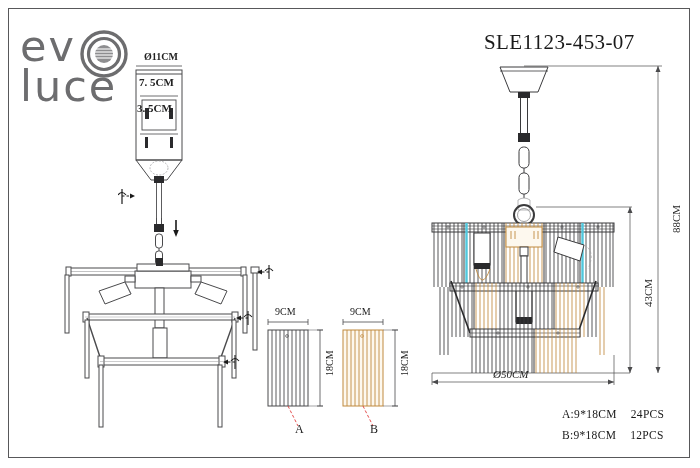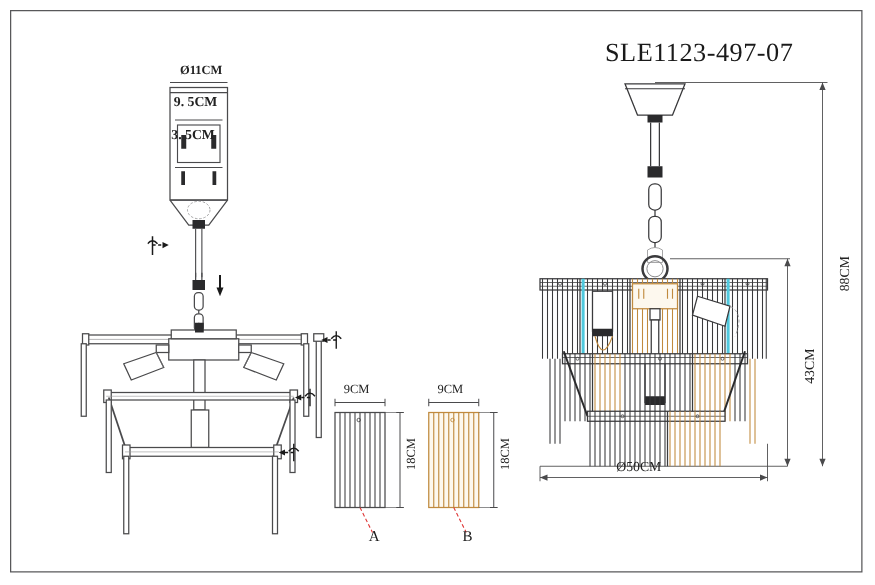--- a/index.html
+++ b/index.html
@@ -98,22 +98,41 @@
   }
   svg { display: block; }
 </style>
 </head>
 <body>
 
 <div id="sheet">
 
   <div id="border" class="abs"></div>
 
-
-  <div id="product-code" class="abs">SLE1123-497-07</div>
+  <div id="logo" class="abs">
+    <div id="logo-row1">
+      <span class="logo-text">ev</span>
+    </div>
+    <svg class="abs" style="left:62px; top:8px;" width="48" height="48" viewBox="0 0 48 48">
+      <circle cx="24" cy="24" r="22" fill="none" stroke="#6d6d6f" stroke-width="3.4"></circle>
+      <circle cx="24" cy="24" r="15.5" fill="none" stroke="#6d6d6f" stroke-width="3.2"></circle>
+      <circle cx="24" cy="24" r="9" fill="#8e8e90"></circle>
+      <g stroke="#ffffff" stroke-width="1.1">
+        <line x1="15" y1="19" x2="33" y2="19"></line>
+        <line x1="15" y1="22" x2="33" y2="22"></line>
+        <line x1="15" y1="25" x2="33" y2="25"></line>
+        <line x1="15" y1="28" x2="33" y2="28"></line>
+      </g>
+    </svg>
+    <div id="logo-row2">
+      <span class="logo-text">luce</span>
+    </div>
+  </div>
+
+  <div id="product-code" class="abs">SLE1123-453-07</div>
 
   <div class="abs" style="left:118px; top:52px; width:110px; height:170px;font-weight:bold;">
     <svg width="110" height="170" viewBox="0 0 110 170">
       <g fill="none" stroke="#4a4a4c" stroke-width="1">
 
         <rect x="18" y="18" width="46" height="90"></rect>
 
         <line x1="18" y1="22" x2="64" y2="22"></line>
 
         <line x1="18" y1="14" x2="64" y2="14" stroke-width="0.8"></line>
@@ -140,21 +159,21 @@
       </g>
 
       <g stroke="#1a1a1a" fill="none" stroke-width="1.2">
         <line x1="4" y1="137" x2="4" y2="152"></line>
         <path d="M0 143 q4 -5 8 0"></path>
         <line x1="4" y1="144" x2="14" y2="144" stroke-dasharray="2.5,2"></line>
         <path d="M12 141.5 L17 144 L12 146.5 Z" fill="#1a1a1a" stroke="none"></path>
       </g>
     </svg>
     <div class="dim-sm abs" style="left:26px; top:-1px;">Ø11CM</div>
-    <div class="dim abs" style="left:21px; top:24px;">9. 5CM</div>
+    <div class="dim abs" style="left:21px; top:24px;">7. 5CM</div>
     <div class="dim abs" style="left:19px; top:50px;">3. 5CM</div>
   </div>
 
   <div class="abs" style="left:140px; top:218px; width:46px; height:60px;">
     <svg width="46" height="60" viewBox="0 0 46 60">
       <g fill="none" stroke="#4a4a4c" stroke-width="1">
         <line x1="16.5" y1="0" x2="16.5" y2="6"></line>
         <line x1="21.5" y1="0" x2="21.5" y2="6"></line>
         <rect x="14" y="6" width="10" height="8" fill="#2a2a2c" stroke="none"></rect>
         <rect x="15.5" y="16" width="7" height="14" rx="3"></rect>
@@ -592,17 +611,25 @@
         </g>
         <g stroke="#c08a3e">
           <line x1="182" y1="232" x2="182" y2="300"></line>
             <line x1="186" y1="232" x2="186" y2="300"></line>
         </g>
       </g>
     </svg>
 
     <div class="dim abs vert" style="left:252px; top:178px; transform:rotate(-90deg);">88CM</div>
     <div class="dim abs vert" style="left:224px; top:252px; transform:rotate(-90deg);">43CM</div>
-    <div class="dim abs" style="left:75px; top:313px;">Ø50CM</div>
-  </div>
-
+    <div class="dim abs" style="left:75px; top:313px;font-style:italic;">Ø50CM</div>
+  </div>
+
+  <div id="legend" class="abs">
+    <div class="legend-line">
+      <span>A:9*18CM</span><span class="legend-qty">24PCS</span>
+    </div>
+    <div class="legend-line">
+      <span>B:9*18CM</span><span class="legend-qty">12PCS</span>
+    </div>
+  </div>
 
 </div>
 
 </body></html>

